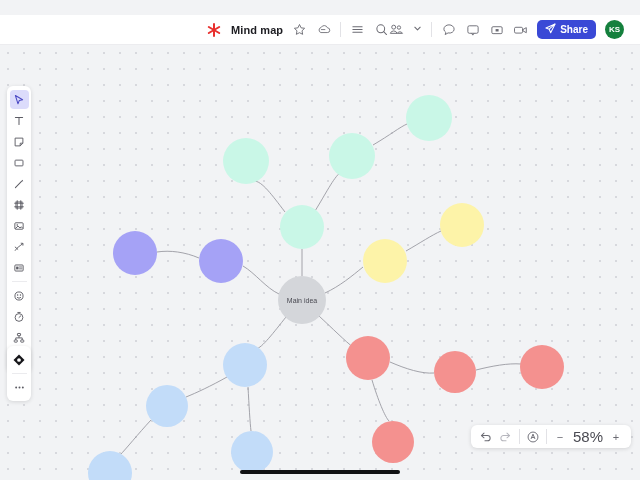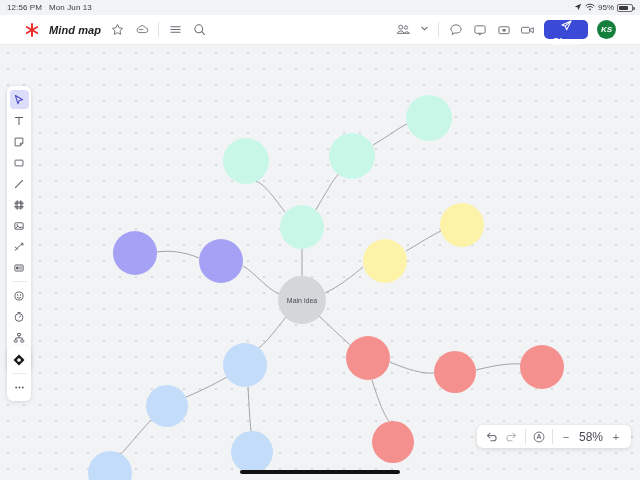--- a/index.html
+++ b/index.html
@@ -29,37 +29,35 @@
   }
   .battery .fill {
     position: absolute; left: 1px; top: 1px; bottom: 1px;
     width: 62%; background: #3a3a3c; border-radius: 1px;
   }
 
   
   .topbar {
     position: absolute; top: 15px; left: 0; width: 640px; height: 30px;
     background: #ffffff; display: flex; align-items: center;
-    justify-content: space-between; padding: 0 24px;
+    justify-content: flex-end; padding: 0 16px;
     border-bottom: 1px solid #ececef;
-    font-style: italic;
   }
   .tb-left { display: flex; align-items: center; gap: 9px; }
   .tb-right { display: flex; align-items: center; gap: 9px; }
   .logo { width: 16px; height: 16px; display: block; }
   .doc-title { font-size: 11px; font-weight: bold; color: #1d1d22; letter-spacing: .1px; }
   .ticon { width: 15px; height: 15px; display: flex; align-items: center; justify-content: center; color: #6b6b73; cursor: pointer; }
   .ticon svg { display: block; }
   .vdiv { width: 1px; height: 15px; background: #e2e2e6; }
   .share-btn {
     display: flex; align-items: center; gap: 4px;
     background: #3a49d6; color: #fff; border-radius: 5px;
     height: 19px; padding: 0 8px; font-size: 10px; font-weight: bold;
     cursor: pointer;
-    flex-direction: column;
   }
   .avatar {
     width: 19px; height: 19px; border-radius: 50%; background: #15803d;
     color: #fff; font-size: 8px; font-weight: bold;
     display: flex; align-items: center; justify-content: center; cursor: pointer;
   }
   .chev { font-size: 8px; color: #6b6b73; }
 
   
   .canvas {
@@ -100,58 +98,34 @@
   .lsep { width: 15px; height: 1px; background: #ebebee; margin: 2px 0; }
 
   
   .zoombar {
     position: absolute; right: 9px; bottom: 32px; height: 23px;
     background: #ffffff; border-radius: 6px;
     box-shadow: 0 1px 4px rgba(0,0,0,.13);
     display: flex; align-items: center; gap: 6px; padding: 0 8px;
   }
   .zicon { width: 14px; height: 14px; display: flex; align-items: center; justify-content: center; color: #6b6b73; cursor: pointer; font-size: 11px; }
-  .zoom-val { font-size: 12px; color: #4a4a52; min-width: 20px; text-align: center; }
+  .zoom-val { font-size: 15px; color: #4a4a52; min-width: 20px; text-align: center; }
 
   
   .home-ind {
     position: absolute; left: 50%; transform: translateX(-50%);
     bottom: 6px; width: 160px; height: 4px;
     background: #111114; border-radius: 2px;
   }
 </style>
 </head>
 <body>
 
 <div id="app">
 
-  <div class="statusbar">
-    <div class="sb-left">
-      <span>12:56 PM</span>
-      <span>Mon Jun 13</span>
-    </div>
-    <div class="sb-right">
-      <span>
-        <svg width="8" height="8" viewBox="0 0 10 10">
-            <path d="M9 1 L1 4.5 L4.5 5.5 L5.5 9 Z" fill="#3a3a3c"></path>
-          </svg>
-      </span>
-      <span>
-        <svg width="10" height="8" viewBox="0 0 12 9">
-          <path d="M1 3 A7 7 0 0 1 11 3" stroke="#3a3a3c" stroke-width="1.2" fill="none" stroke-linecap="round"></path>
-          <path d="M3 5 A4.2 4.2 0 0 1 9 5" stroke="#3a3a3c" stroke-width="1.2" fill="none" stroke-linecap="round"></path>
-          <circle cx="6" cy="7.4" r="1" fill="#3a3a3c"></circle>
-        </svg>
-      </span>
-      <span class="sb-batt-txt">95%</span>
-      <span class="battery">
-          <span class="fill"></span>
-        </span>
-    </div>
-  </div>
 
   <div class="topbar">
     <div class="tb-left">
       <span class="logo">
         <svg width="16" height="16" viewBox="0 0 16 16">
           <g stroke="#e8302e" stroke-width="2" stroke-linecap="round">
             <line x1="8" y1="2" x2="8" y2="14"></line>
             <line x1="2.8" y1="5" x2="13.2" y2="11"></line>
             <line x1="2.8" y1="11" x2="13.2" y2="5"></line>
           </g>

